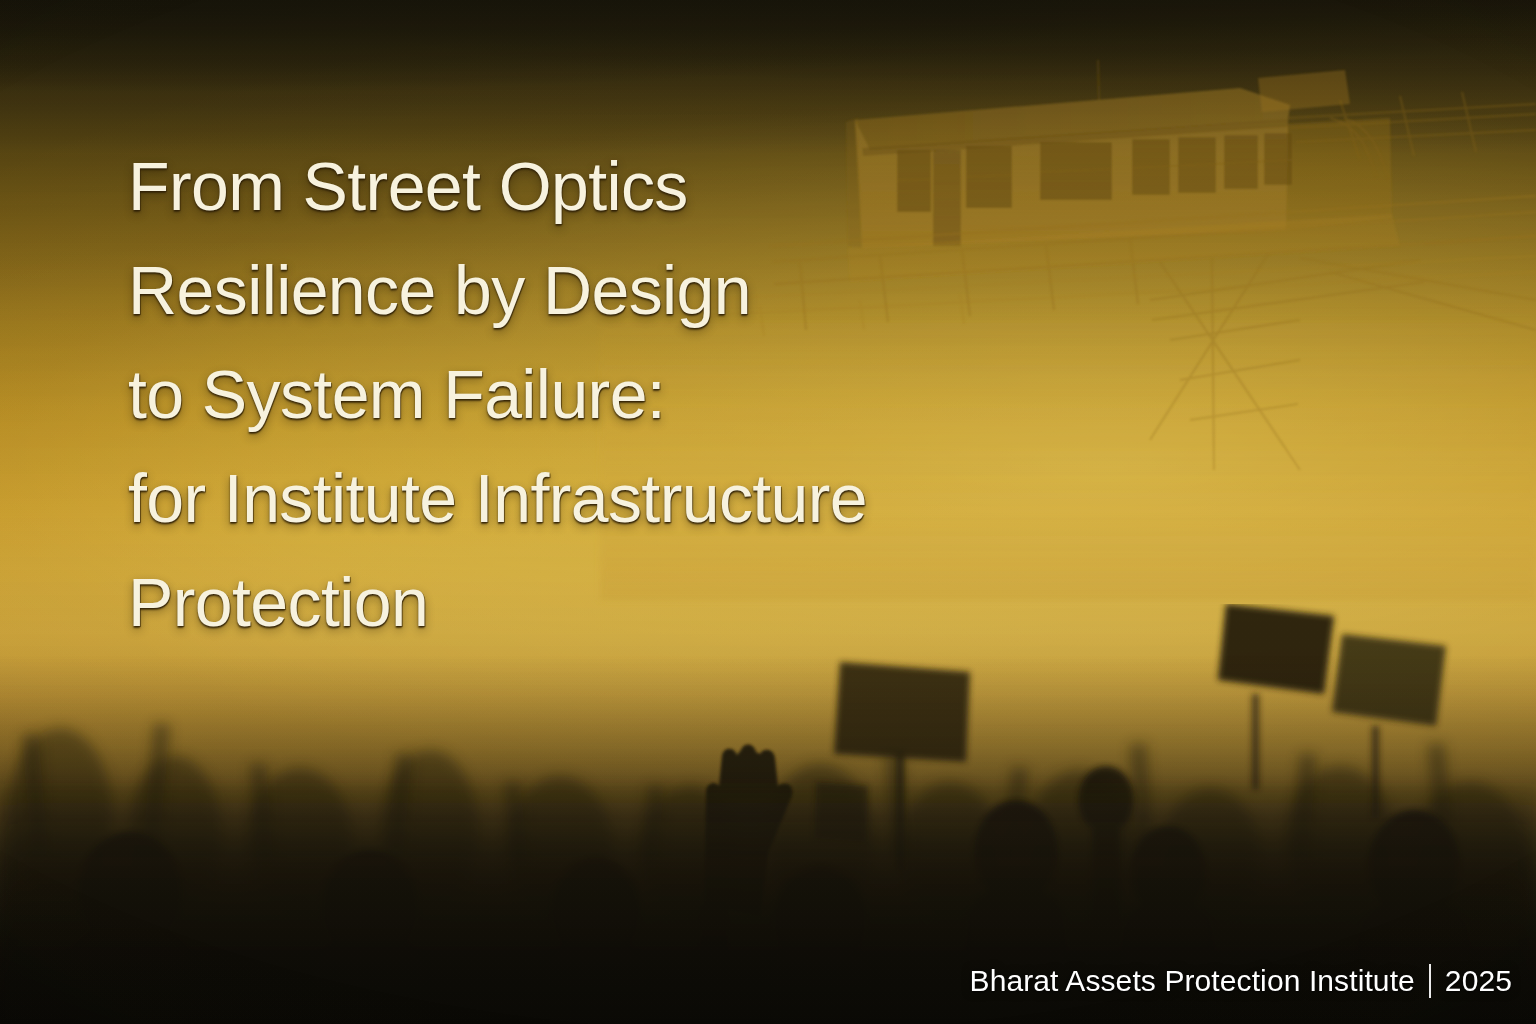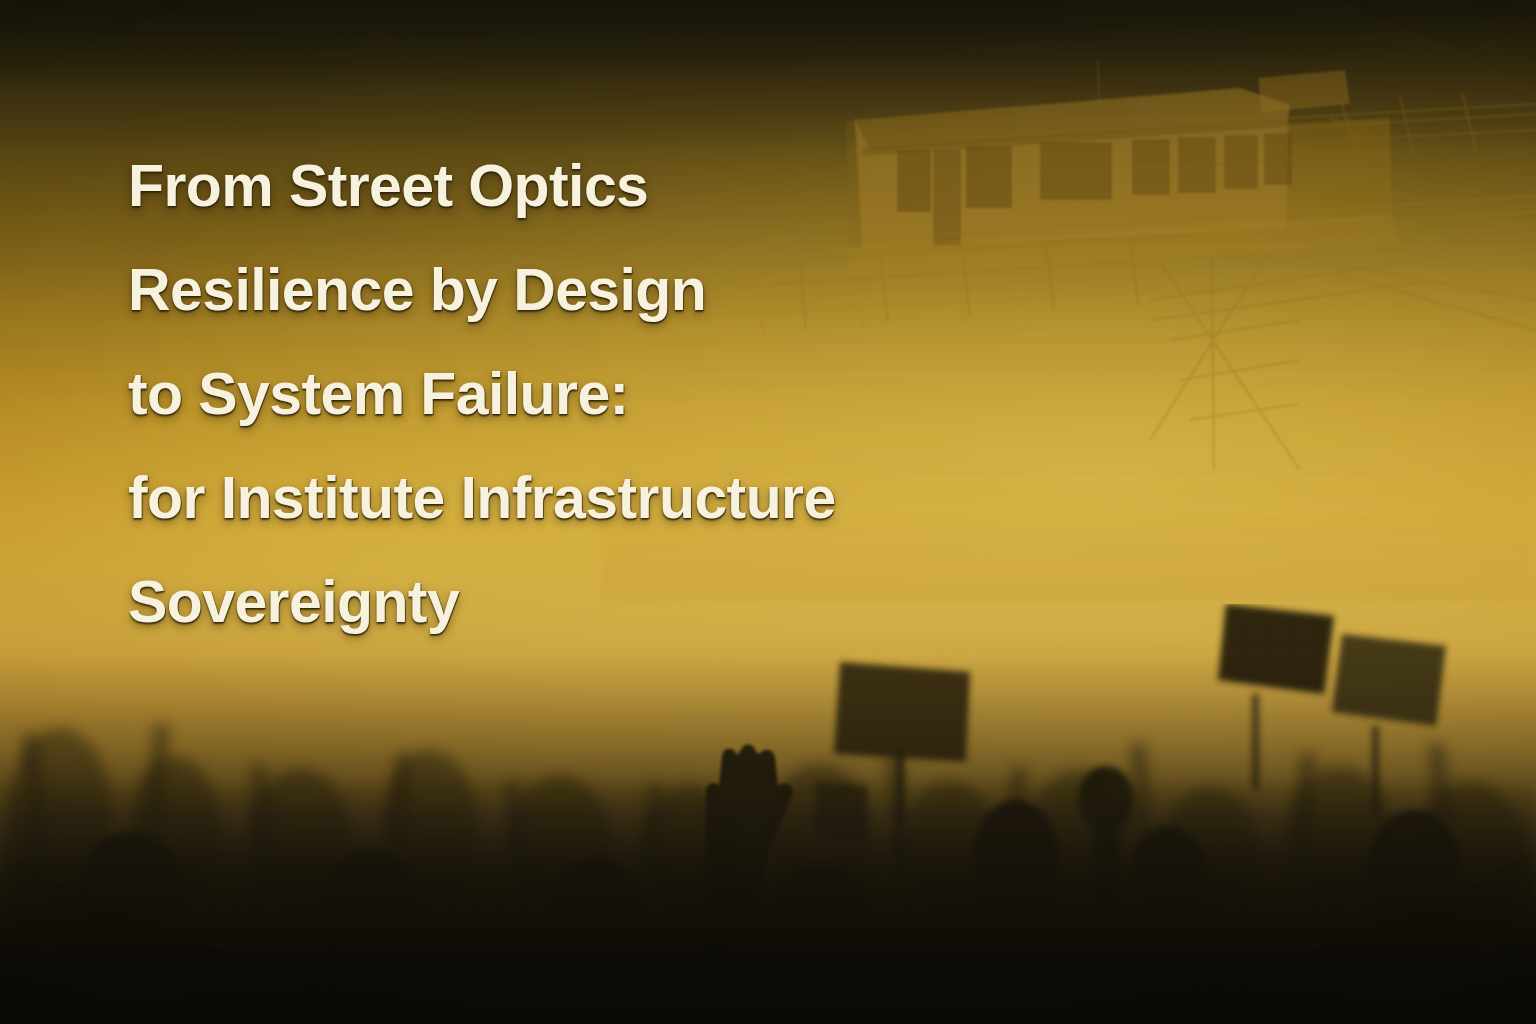--- a/index.html
+++ b/index.html
@@ -92,23 +92,23 @@
   }
 
   
   .title-block {
     position: absolute;
     left: 128px;
     top: 134px;
     width: 1180px;
   }
   .title-line {
-    font-size: 59px;
+    font-size: 68px;
     line-height: 104px;
-    font-weight: bold;
+    font-weight: normal;
     letter-spacing: -0.6px;
     color: #f7f2de;
     white-space: nowrap;
     text-shadow:
       0 2px 2px rgba(44,30,6,0.80),
       0 4px 10px rgba(40,28,6,0.42),
       1px 1px 0 rgba(60,42,10,0.55);
   }
 
   .footer {
@@ -350,17 +350,22 @@
   <div class="bg-layer bg-bottomdark"></div>
   <div class="bg-layer bg-duotone"></div>
   <div class="bg-layer bg-vignette"></div>
   <div class="bg-layer bg-grain"></div>
 
   <div class="title-block">
     <div class="title-line">From Street Optics</div>
     <div class="title-line">Resilience by Design</div>
     <div class="title-line">to System Failure:</div>
     <div class="title-line">for Institute Infrastructure</div>
-    <div class="title-line">Sovereignty</div>
+    <div class="title-line">Protection</div>
   </div>
 
+  <div class="footer">
+    <span>Bharat Assets Protection Institute</span>
+    <span class="footer-div"></span>
+    <span>2025</span>
+  </div>
 
 </div>
 
 </body></html>

